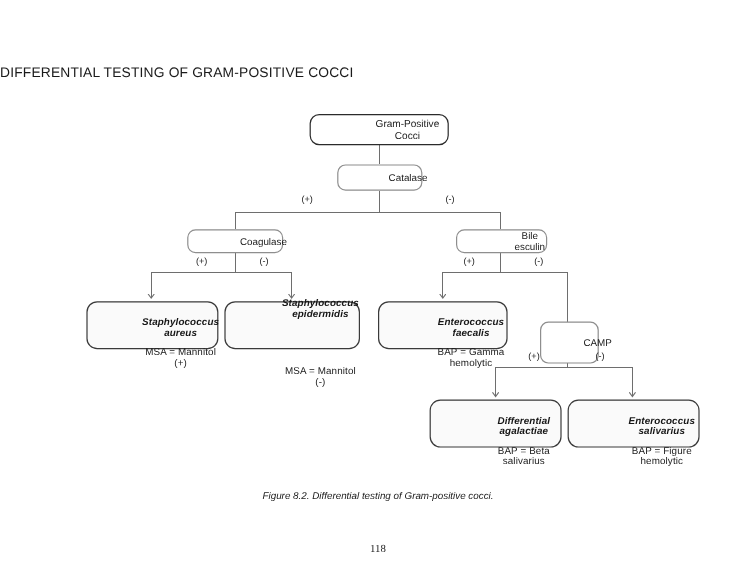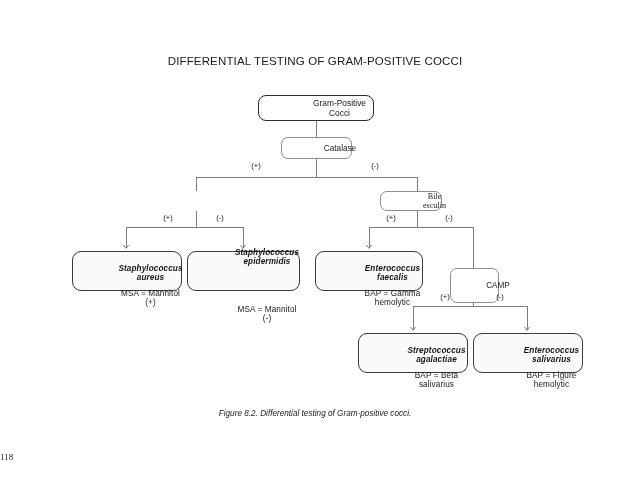--- a/index.html
+++ b/index.html
@@ -18,21 +18,20 @@
     background: #ffffff;
     overflow: hidden;
   }
 
   
   .doc-title {
     position: absolute;
     left: 0;
     top: 55px;
     width: 630px;
-    text-align: center;
     font-size: 11.5px;
     color: #1a1a1a;
     letter-spacing: 0.15px;
     white-space: nowrap;
   }
 
   
   #connectors {
     position: absolute;
     left: 0;
@@ -107,21 +106,21 @@
     font-size: 8.2px;
     font-style: italic;
     color: #1a1a1a;
     white-space: nowrap;
   }
   .page-number {
     position: absolute;
     left: 0;
     top: 452px;
     width: 630px;
-    text-align: left;
+    text-align: center;
     font-family: "Liberation Serif", serif;
     font-size: 9px;
     color: #1a1a1a;
   }
 </style>
 </head>
 <body>
 
 <div id="page">
 
@@ -160,22 +159,25 @@
   </svg>
 
   <div class="node root" style="left:258px; top:95px; width:116px; height:26px;">
     <span>Gram-Positive Cocci</span>
   </div>
 
   <div class="node test" style="left:281px; top:137px; width:71px; height:22px;">
     <span>Catalase</span>
   </div>
 
-
-  <div class="node test" style="left:380px; top:191px; width:62px; height:20px;font-family:Liberation Serif, serif;">
+  <div class="node test" style="left:156px; top:191px; width:80px; height:20px;">
+    <span>Coagulase</span>
+  </div>
+
+  <div class="node test" style="left:380px; top:191px; width:76px; height:20px;">
     <span>Bile esculin</span>
   </div>
 
   <div class="node test" style="left:450px; top:268px; width:47px; height:35px;">
     <span>CAMP</span>
   </div>
 
   <div class="node species" style="left:72px; top:251px; width:110px; height:40px;">
     <span class="sp-name">Staphylococcus aureus</span>
     <span class="sp-detail">MSA = Mannitol (+)</span>
@@ -185,21 +187,21 @@
     <span class="sp-name">Staphylococcus epidermidis</span>
     <span class="sp-detail">MSA = Mannitol (-)</span>
   </div>
 
   <div class="node species" style="left:315px; top:251px; width:108px; height:40px;">
     <span class="sp-name">Enterococcus faecalis</span>
     <span class="sp-detail">BAP = Gamma hemolytic</span>
   </div>
 
   <div class="node species" style="left:358px; top:333px; width:110px; height:40px;">
-    <span class="sp-name">Streptococcus agalactiae</span>
+    <span class="sp-name">Differential agalactiae</span>
     <span class="sp-detail">BAP = Beta salivarius</span>
   </div>
 
   <div class="node species" style="left:473px; top:333px; width:110px; height:40px;">
     <span class="sp-name">Enterococcus salivarius</span>
     <span class="sp-detail">BAP = Figure hemolytic</span>
   </div>
 
   <div class="edge-label" style="left:236px; top:161px; width:40px;">(+)</div>
   <div class="edge-label" style="left:355px; top:161px; width:40px;">(-)</div>

